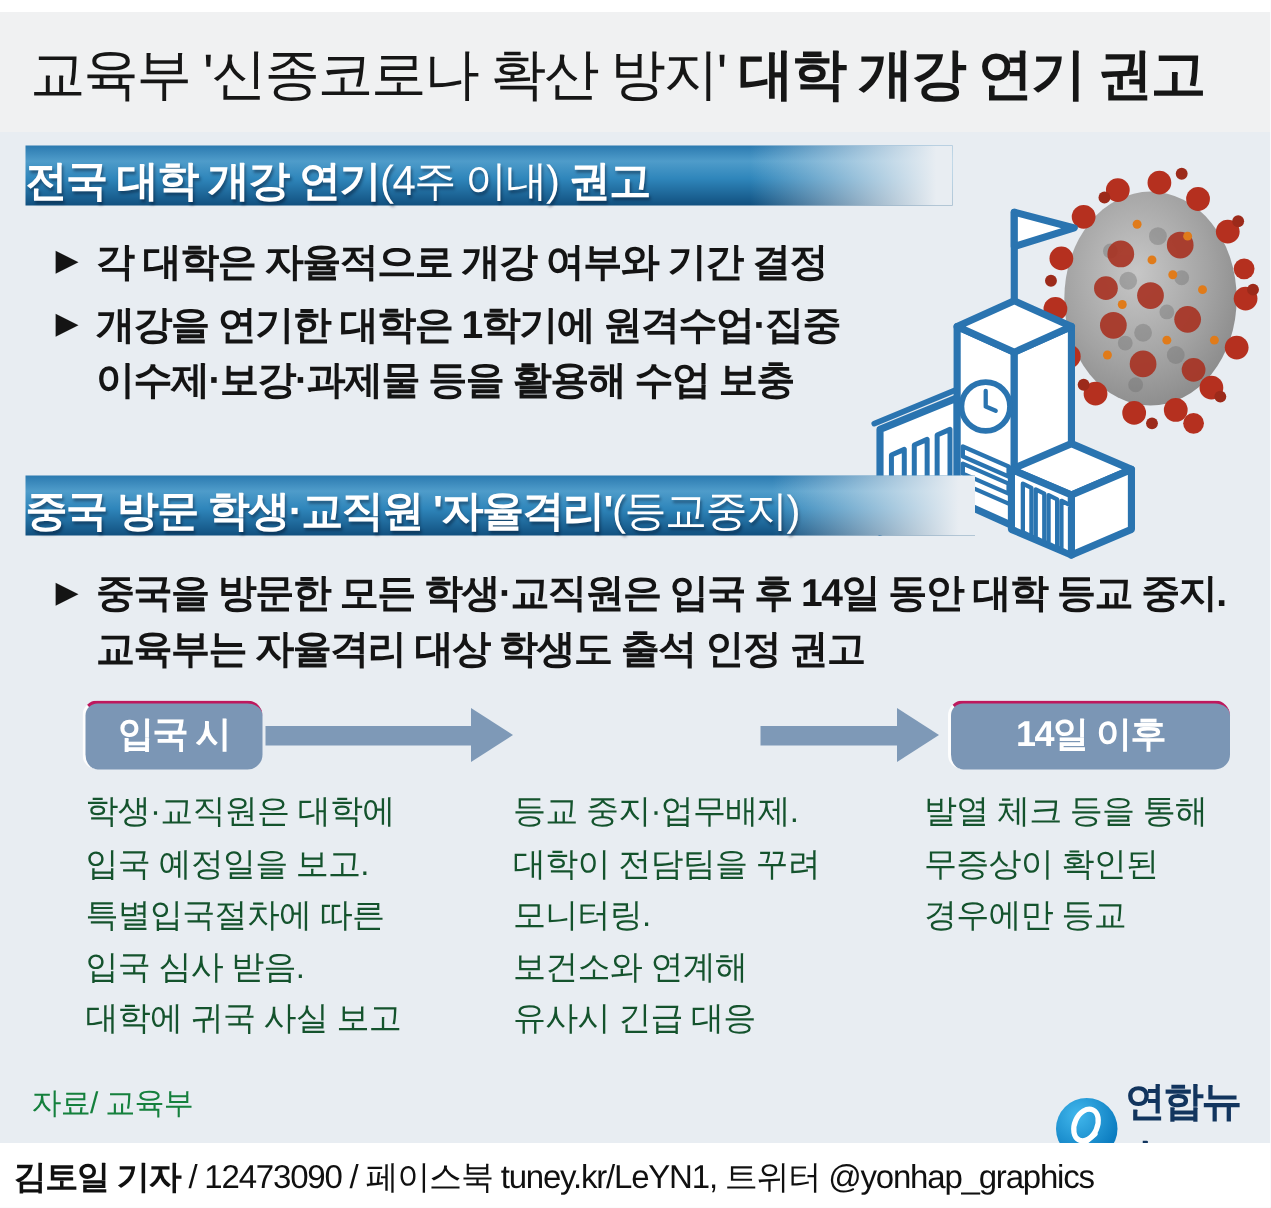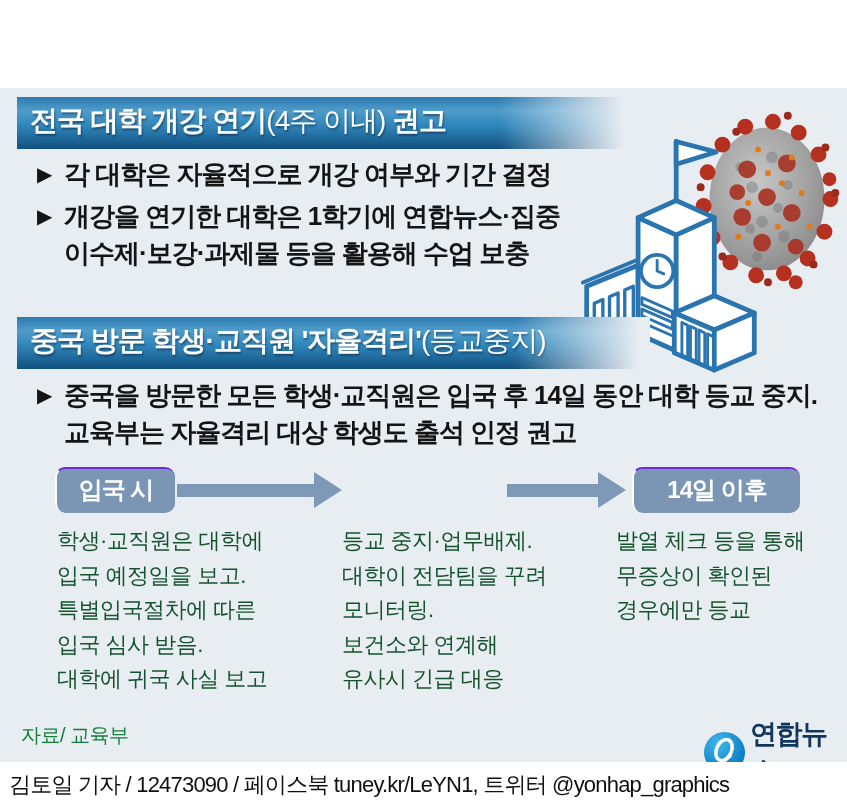--- a/index.html
+++ b/index.html
@@ -13,74 +13,77 @@
   .title-band { position:absolute; top:8px; left:0; width:847px; height:80px; background:#f0f1f2; }
   .title-band h1 {
     margin:0; padding:17px 0 0 20px;
     font-size:37px; letter-spacing:-1.5px; font-weight:400; color:#161616; white-space:nowrap;
   }
   .t-bold { font-weight:800; }
   
   .main-band { position:absolute; top:88px; left:0; width:847px; height:674px; background:#e8edf2; }
   
   .hbar {
-    position:absolute; height:52px; box-sizing:border-box;
-    padding-left:13px; line-height:48px; white-space:nowrap;
+    position:absolute; height:40px; box-sizing:border-box;
+    padding-left:0; line-height:48px; white-space:nowrap;
     color:#fff; font-size:28px; letter-spacing:-1px;
     text-shadow:1px 2px 2px rgba(0,10,30,.4);
     background:linear-gradient(180deg,#2b7ab0 0%,#4f9cca 26%,#2f86bb 55%,#11507f 100%);
   }
   .hbar1 { left:17px; top:97px;  width:618px; }
   .hbar2 { left:17px; top:317px; width:633px; }
   .hbar .fade { position:absolute; top:0; right:0; bottom:0; width:135px;
     background:linear-gradient(90deg, rgba(232,237,242,0) 0%, #e8edf2 92%); }
   .hb { font-weight:800; } .hn { font-weight:400; }
   
   .bullet { position:absolute; display:flex; font-size:26px; line-height:37px; letter-spacing:-1px; color:#141414; }
   .bullet .marker { flex:none; width:27px; font-size:20px; line-height:37px; }
   .bullet .btext { white-space:pre-line;font-weight:bold; }
   
   .stage-badge {
     position:absolute; top:467px; height:46px; box-sizing:border-box;
     background:#7b96b5; border-radius:10px;
-    border-top:2px solid #6d28d9; border-left:2px solid #fdfdfd;
+    border-top:2px solid #be185d; border-left:2px solid #fdfdfd;
     color:#fff; font-size:24px; font-weight:800; letter-spacing:-1px;
     text-align:center; line-height:42px;
   }
   .badge1 { left:55px;  width:120px; }
   .badge2 { left:348px; width:157px; }
-  .badge3 { left:632px; width:168px; }
+  .badge3 { left:632px; width:188px; }
   .flow-arrow { position:absolute; top:472px; height:36px; display:flex; align-items:center; }
   .arrow1 { left:177px; width:165px; }
   .arrow2 { left:507px; width:119px; }
   .flow-arrow .shaft { flex:1; height:13px; background:#7e99b7; }
   .flow-arrow .head  { flex:none; width:0; height:0;
     border-left:28px solid #7e99b7; border-top:18px solid transparent; border-bottom:18px solid transparent; }
   
   .stage-desc { position:absolute; top:524px; font-size:22px; line-height:34.5px;
     letter-spacing:-0.5px; color:#14532d; white-space:pre-line; }
   .desc1 { left:57px; }  .desc2 { left:342px; }  .desc3 { left:616px; }
   
   .source { position:absolute; left:21px; top:722px; font-size:20px; letter-spacing:-0.5px; color:#15803d; }
   .logo { position:absolute; left:704px; top:716px; display:flex; align-items:center; gap:5px; }
   .logo-circle { position:relative; width:41px; height:41px; border-radius:50%;
     background:radial-gradient(circle at 35% 28%, #41b7ec, #0b7cc0 72%); }
   .logo-text { font-size:27px; font-weight:800; letter-spacing:-1.5px; color:#12355e; }
   .credit-band { position:absolute; left:0; top:762px; width:847px; height:43px; background:#ffffff; }
   .credit { position:absolute; left:9px; top:8px; font-size:22px; letter-spacing:-0.8px; color:#101010; white-space:nowrap; }
-  .credit-bold { font-weight:400; }
+  .credit-bold { font-weight:700; }
   
   .virus-art    { position:absolute; left:692px; top:98px;  width:150px; height:208px; }
   .building-art { position:absolute; left:560px; top:126px; width:200px; height:250px; }
 </style>
 </head>
 <body>
 
 <div class="canvas">
 
+  <div class="title-band">
+    <h1><span>교육부 '신종코로나 확산 방지' </span><span class="t-bold">대학 개강 연기 권고</span></h1>
+  </div>
 
   <div class="main-band"></div>
 
   <svg class="virus-art" viewBox="0 0 150 210" aria-hidden="true">
     <defs>
       <radialGradient id="vbody" cx="42%" cy="38%" r="70%">
         <stop offset="0%" stop-color="#c7c7c7"></stop>
           <stop offset="60%" stop-color="#a3a3a3"></stop>
           <stop offset="100%" stop-color="#878787"></stop>
       </radialGradient>
@@ -185,21 +188,21 @@
     <span class="hb">전국 대학 개강 연기</span><span class="hn">(4주 이내)</span><span class="hb"> 권고</span>
     <span class="fade"></span>
   </div>
 
   <div class="bullet" style="left:37px; top:156px;">
     <span class="marker">▶</span>
     <span class="btext">각 대학은 자율적으로 개강 여부와 기간 결정</span>
   </div>
   <div class="bullet" style="left:37px; top:198px;">
     <span class="marker">▶</span>
-    <span class="btext">개강을 연기한 대학은 1학기에 연합뉴스·집중
+    <span class="btext">개강을 연기한 대학은 1학기에 원격수업·집중
 이수제·보강·과제물 등을 활용해 수업 보충</span>
   </div>
 
   <div class="hbar hbar2">
     <span class="hb">중국 방문 학생·교직원 '자율격리'</span><span class="hn">(등교중지)</span>
     <span class="fade"></span>
   </div>
 
   <div class="bullet" style="left:37px; top:377px;">
     <span class="marker">▶</span>

